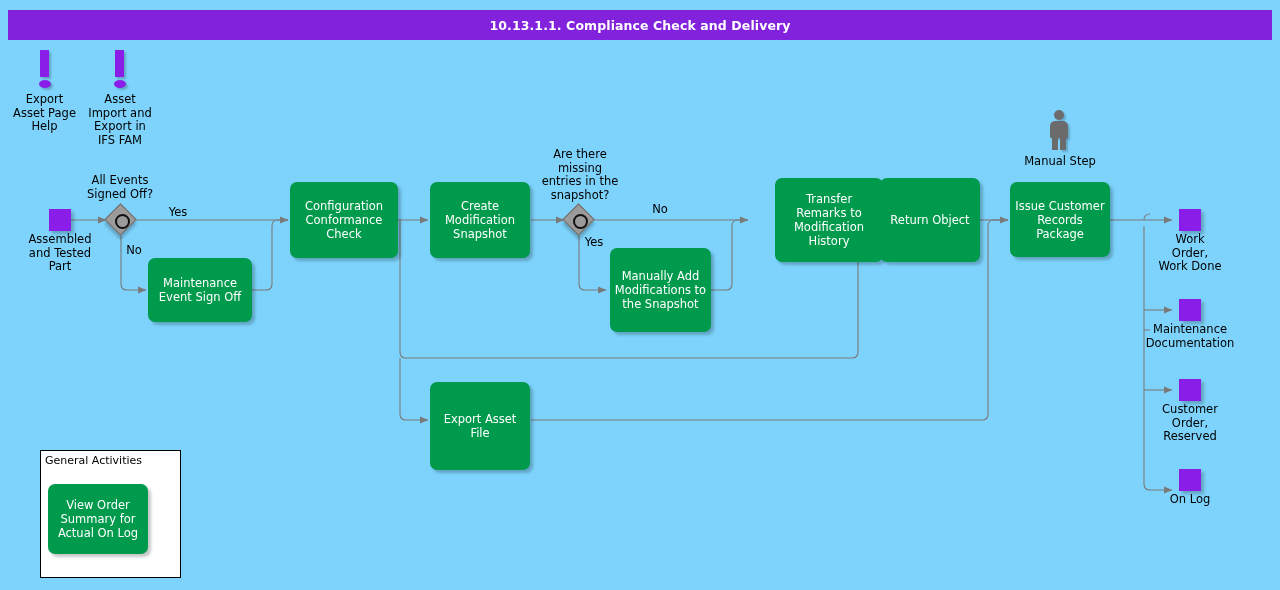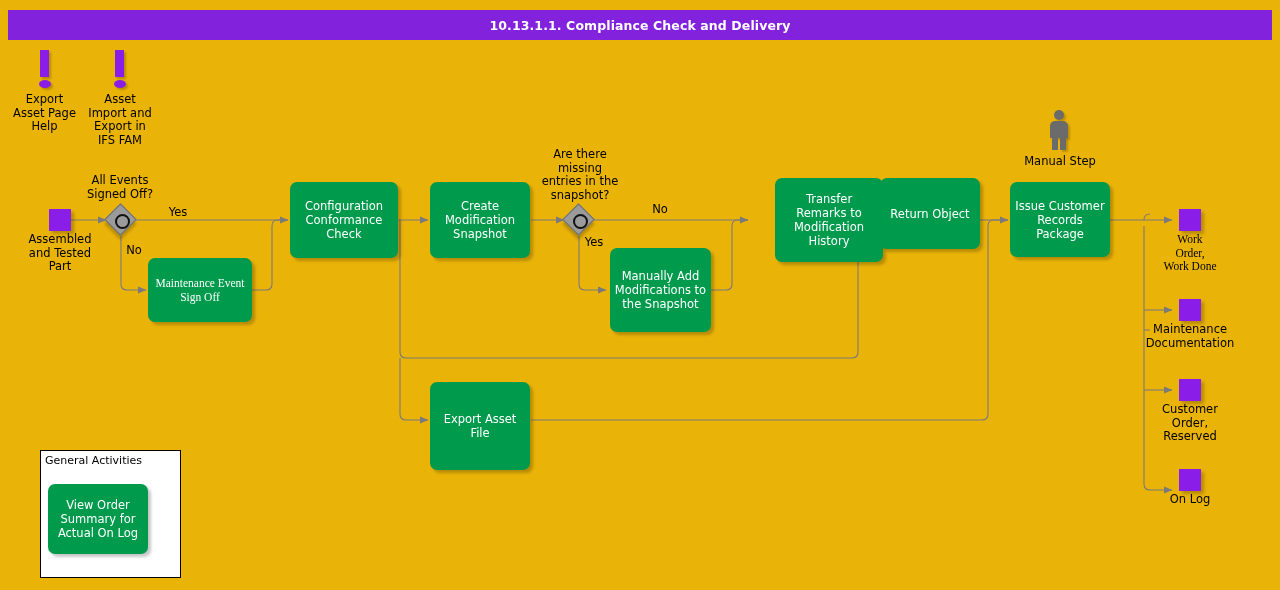--- a/index.html
+++ b/index.html
@@ -8,21 +8,21 @@
     padding: 0;
     background: #ffffff;
   }
   body {
     font-family: "DejaVu Sans", "Liberation Sans", sans-serif;
   }
   #canvas {
     position: relative;
     width: 1280px;
     height: 590px;
-    background: #eab308;
+    background: #7dd3fc;
     overflow: hidden;
   }
   
   .titlebar {
     position: absolute;
     left: 8px;
     top: 10px;
     width: 1264px;
     height: 30px;
     background: #8222dd;
@@ -261,21 +261,21 @@
 
   <div class="lbl" style="left:64px; top:174px; width:112px;">All Events
 Signed Off?</div>
   <div class="decision" style="left:106px; top:205px;">
     <div class="dia"></div>
     <div class="ring"></div>
   </div>
   <div class="lbl flow" style="left:155px; top:206px; width:46px;">Yes</div>
   <div class="lbl flow" style="left:112px; top:244px; width:44px;">No</div>
 
-  <div class="node" style="left:148px; top:258px; width:104px; height:64px;font-family:Liberation Serif, serif;">Maintenance
+  <div class="node" style="left:148px; top:258px; width:104px; height:64px;">Maintenance
 Event Sign Off</div>
 
   <div class="node" style="left:290px; top:182px; width:108px; height:76px;">Configuration
 Conformance
 Check</div>
 
   <div class="node" style="left:430px; top:182px; width:100px; height:76px;">Create
 Modification
 Snapshot</div>
 
@@ -292,38 +292,38 @@
 
   <div class="node" style="left:610px; top:248px; width:101px; height:84px;">Manually Add
 Modifications to
 the Snapshot</div>
 
   <div class="node" style="left:750px; top:178px; width:108px; height:84px;margin-left:25px;">Transfer
 Remarks to
 Modification
 History</div>
 
-  <div class="node" style="left:880px; top:178px; width:100px; height:71px;">Return Object</div>
+  <div class="node" style="left:880px; top:178px; width:100px; height:84px;">Return Object</div>
 
   <div class="person" style="left:1046px; top:110px;">
     <div class="head"></div>
     <div class="body"></div>
     <div class="legL"></div>
     <div class="legR"></div>
   </div>
   <div class="lbl" style="left:1005px; top:155px; width:110px;">Manual Step</div>
 
   <div class="node" style="left:1010px; top:182px; width:100px; height:75px;">Issue Customer
 Records
 Package</div>
 
   <div class="node" style="left:430px; top:382px; width:100px; height:88px;">Export Asset File</div>
 
   <div class="sqnode" style="left:1179px; top:209px;"></div>
-  <div class="lbl" style="left:1143px; top:233px; width:94px;font-family:Liberation Serif, serif;">Work
+  <div class="lbl" style="left:1143px; top:233px; width:94px;">Work
 Order,
 Work Done</div>
 
   <div class="sqnode" style="left:1179px; top:299px;"></div>
   <div class="lbl" style="left:1130px; top:323px; width:120px;">Maintenance
 Documentation</div>
 
   <div class="sqnode" style="left:1179px; top:379px;"></div>
   <div class="lbl" style="left:1140px; top:403px; width:100px;">Customer
 Order,

